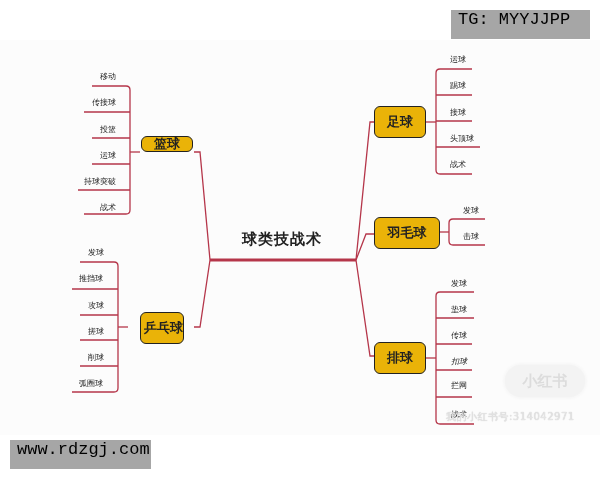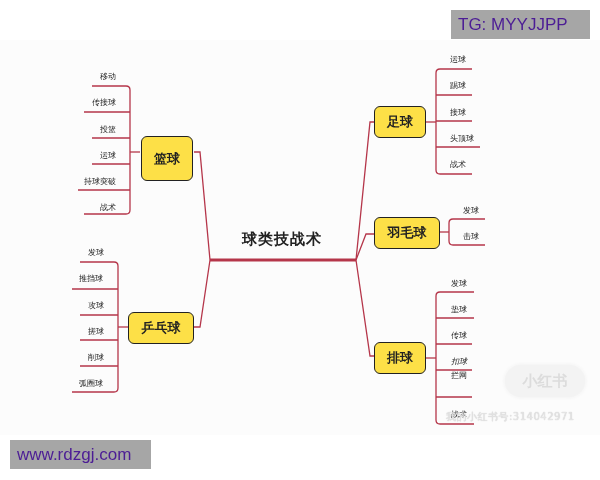--- a/index.html
+++ b/index.html
@@ -1,26 +1,26 @@
 <!DOCTYPE html>
 <html><head>
 <meta charset="utf-8">
 <style>
   html, body { margin:0; padding:0; }
   body { width:600px; height:480px; background:#ffffff; position:relative; overflow:hidden;
          font-family:"DejaVu Sans", sans-serif; color:#222; }
   .canvas { position:absolute; left:0; top:40px; width:600px; height:395px; background:#fcfcfc; }
   svg.lines { position:absolute; left:0; top:0; width:600px; height:480px; }
-  .node { position:absolute; background:#fde047; border:1.6px solid #222; border-radius:6px;
+  .node { position:absolute; background:#eab308; border:1.6px solid #222; border-radius:6px;
           display:flex; align-items:center; justify-content:center; font-size:13px; font-weight:bold;
           box-sizing:border-box; color:#222; }
   .center { position:absolute; font-size:15px; font-weight:bold; color:#222; letter-spacing:1px; }
   .leaf { position:absolute; font-size:8px; color:#222; white-space:nowrap; }
-  .overlay { position:absolute; background:#a6a6a6; color:#4c1d95; font-family:Liberation Sans, sans-serif;
-             font-size:17px; display:flex; align-items:center; padding:0 7px; box-sizing:border-box; }
+  .overlay { position:absolute; background:#a6a6a6; color:#000000; font-family:Liberation Mono, monospace;
+             font-size:17px; display:flex; align-items:flex-start; padding:0 7px; box-sizing:border-box; }
   .wm-logo { position:absolute; left:505px; top:365px; width:80px; height:32px; border-radius:16px;
              background:#f3f3f3; color:#dcdcdc; font-size:15px; font-weight:bold; display:flex;
              align-items:center; justify-content:center; box-shadow:0 0 4px #eee; }
   .wm-id { position:absolute; left:446px; top:410px; font-size:10px; color:#e4e4e4; letter-spacing:0.5px;
            text-shadow:0 0 1px #bbb; }
 </style>
 </head>
 <body>
 
 <div class="canvas"></div>
@@ -64,24 +64,24 @@
     <path d="M474,292 H440 Q436,292 436,296 V420 Q436,424 440,424 H474"></path>
     <line x1="436" y1="318" x2="474" y2="318"></line>
     <line x1="436" y1="344" x2="472" y2="344"></line>
     <line x1="436" y1="370" x2="472" y2="370"></line>
     <line x1="436" y1="397" x2="472" y2="397"></line>
   </g>
 </svg>
 
 <div class="center" style="left:242px;top:230px;">球类技战术</div>
 
-<div class="node" style="left:141px;top:136px;width:52px;height:45px;">
+<div class="node" style="left:141px;top:136px;width:52px;height:16px;">
   <span>篮球</span>
 </div>
-<div class="node" style="left:128px;top:312px;width:66px;height:32px;">
+<div class="node" style="left:140px;top:312px;width:44px;height:32px;justify-content:flex-end;">
   <span>乒乓球</span>
 </div>
 <div class="node" style="left:374px;top:106px;width:52px;height:32px;">
   <span>足球</span>
 </div>
 <div class="node" style="left:374px;top:217px;width:66px;height:32px;justify-content:center;">
   <span>羽毛球</span>
 </div>
 <div class="node" style="left:374px;top:342px;width:52px;height:32px;">
   <span>排球</span>
@@ -107,21 +107,21 @@
 <span class="leaf" style="left:450px;top:133px;">头顶球</span>
 <span class="leaf" style="left:450px;top:159px;">战术</span>
 
 <span class="leaf" style="left:463px;top:205px;">发球</span>
 <span class="leaf" style="left:463px;top:231px;">击球</span>
 
 <span class="leaf" style="left:451px;top:278px;">发球</span>
 <span class="leaf" style="left:451px;top:304px;">垫球</span>
 <span class="leaf" style="left:451px;top:330px;">传球</span>
 <span class="leaf" style="left:451px;top:356px;font-style:italic;">扣球</span>
-<span class="leaf" style="left:451px;top:370px;">拦网</span>
+<span class="leaf" style="left:451px;top:380px;">拦网</span>
 <span class="leaf" style="left:451px;top:409px;">战术</span>
 
 <div class="wm-logo">小红书</div>
 <div class="wm-id">我的小红书号:314042971</div>
 
 <div class="overlay" style="left:451px;top:10px;width:139px;height:29px;">
   <span>TG: MYYJJPP</span>
 </div>
 <div class="overlay" style="left:10px;top:440px;width:141px;height:29px;">
   <span>www.rdzgj.com</span>

